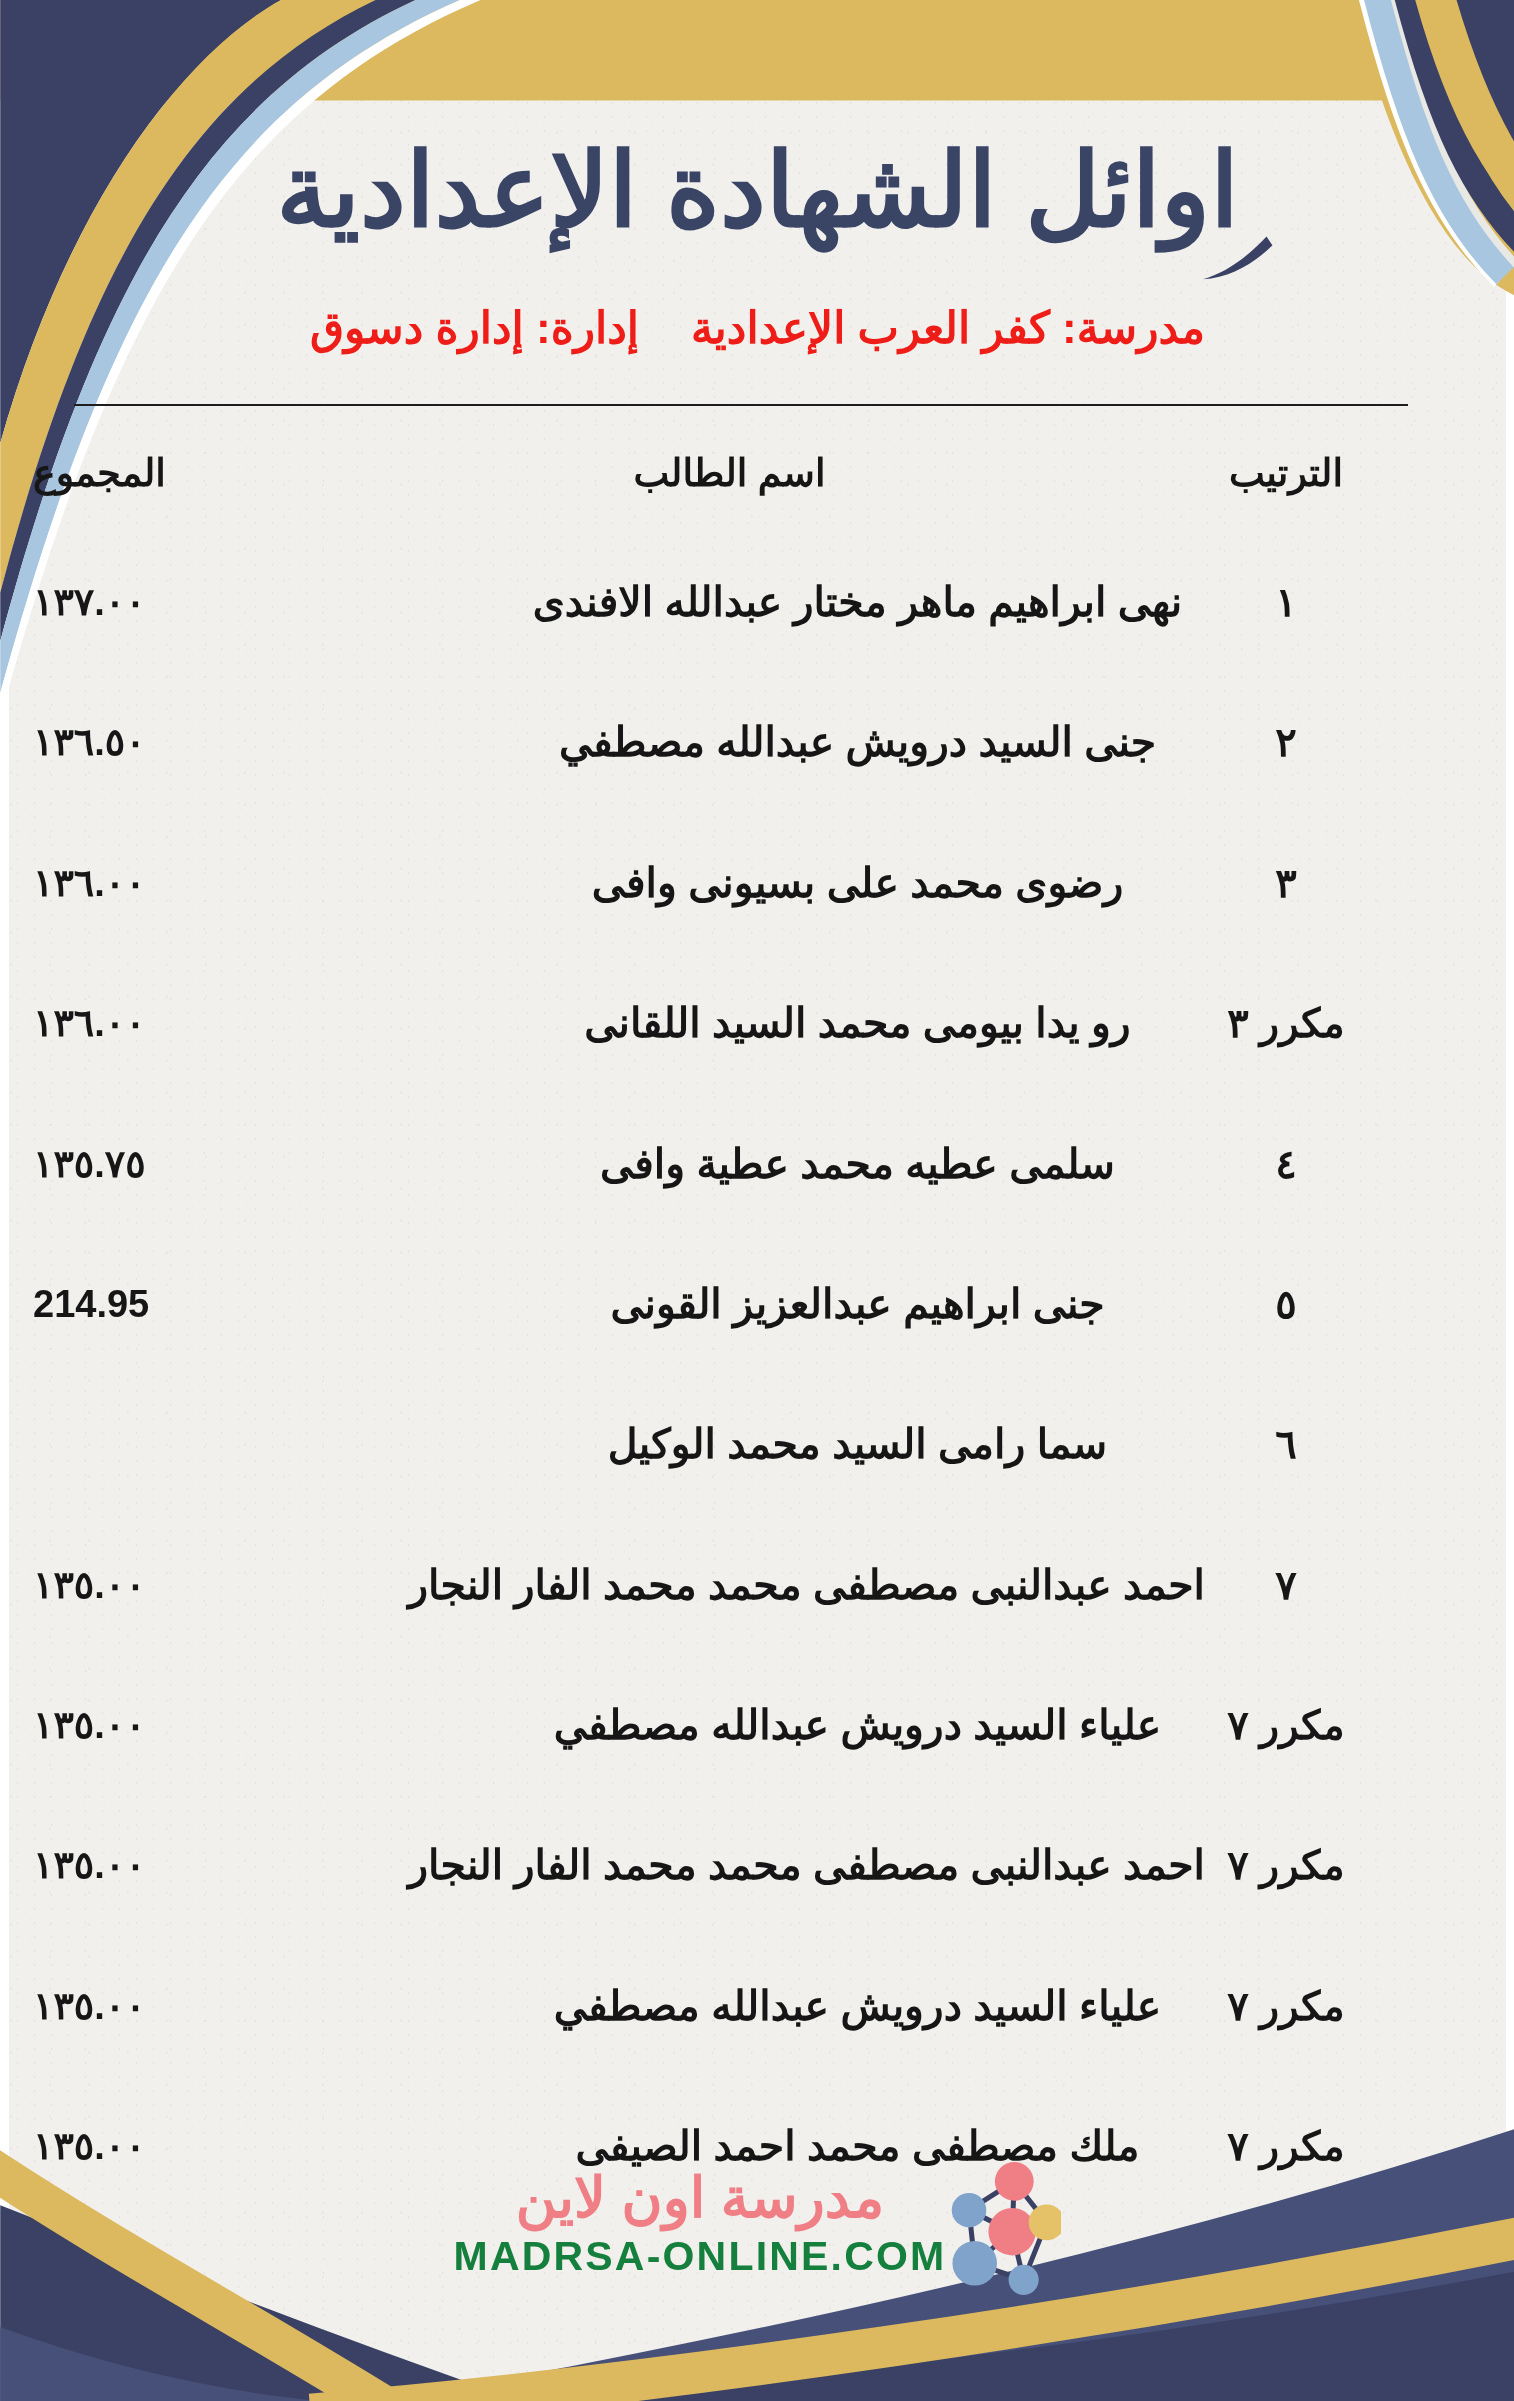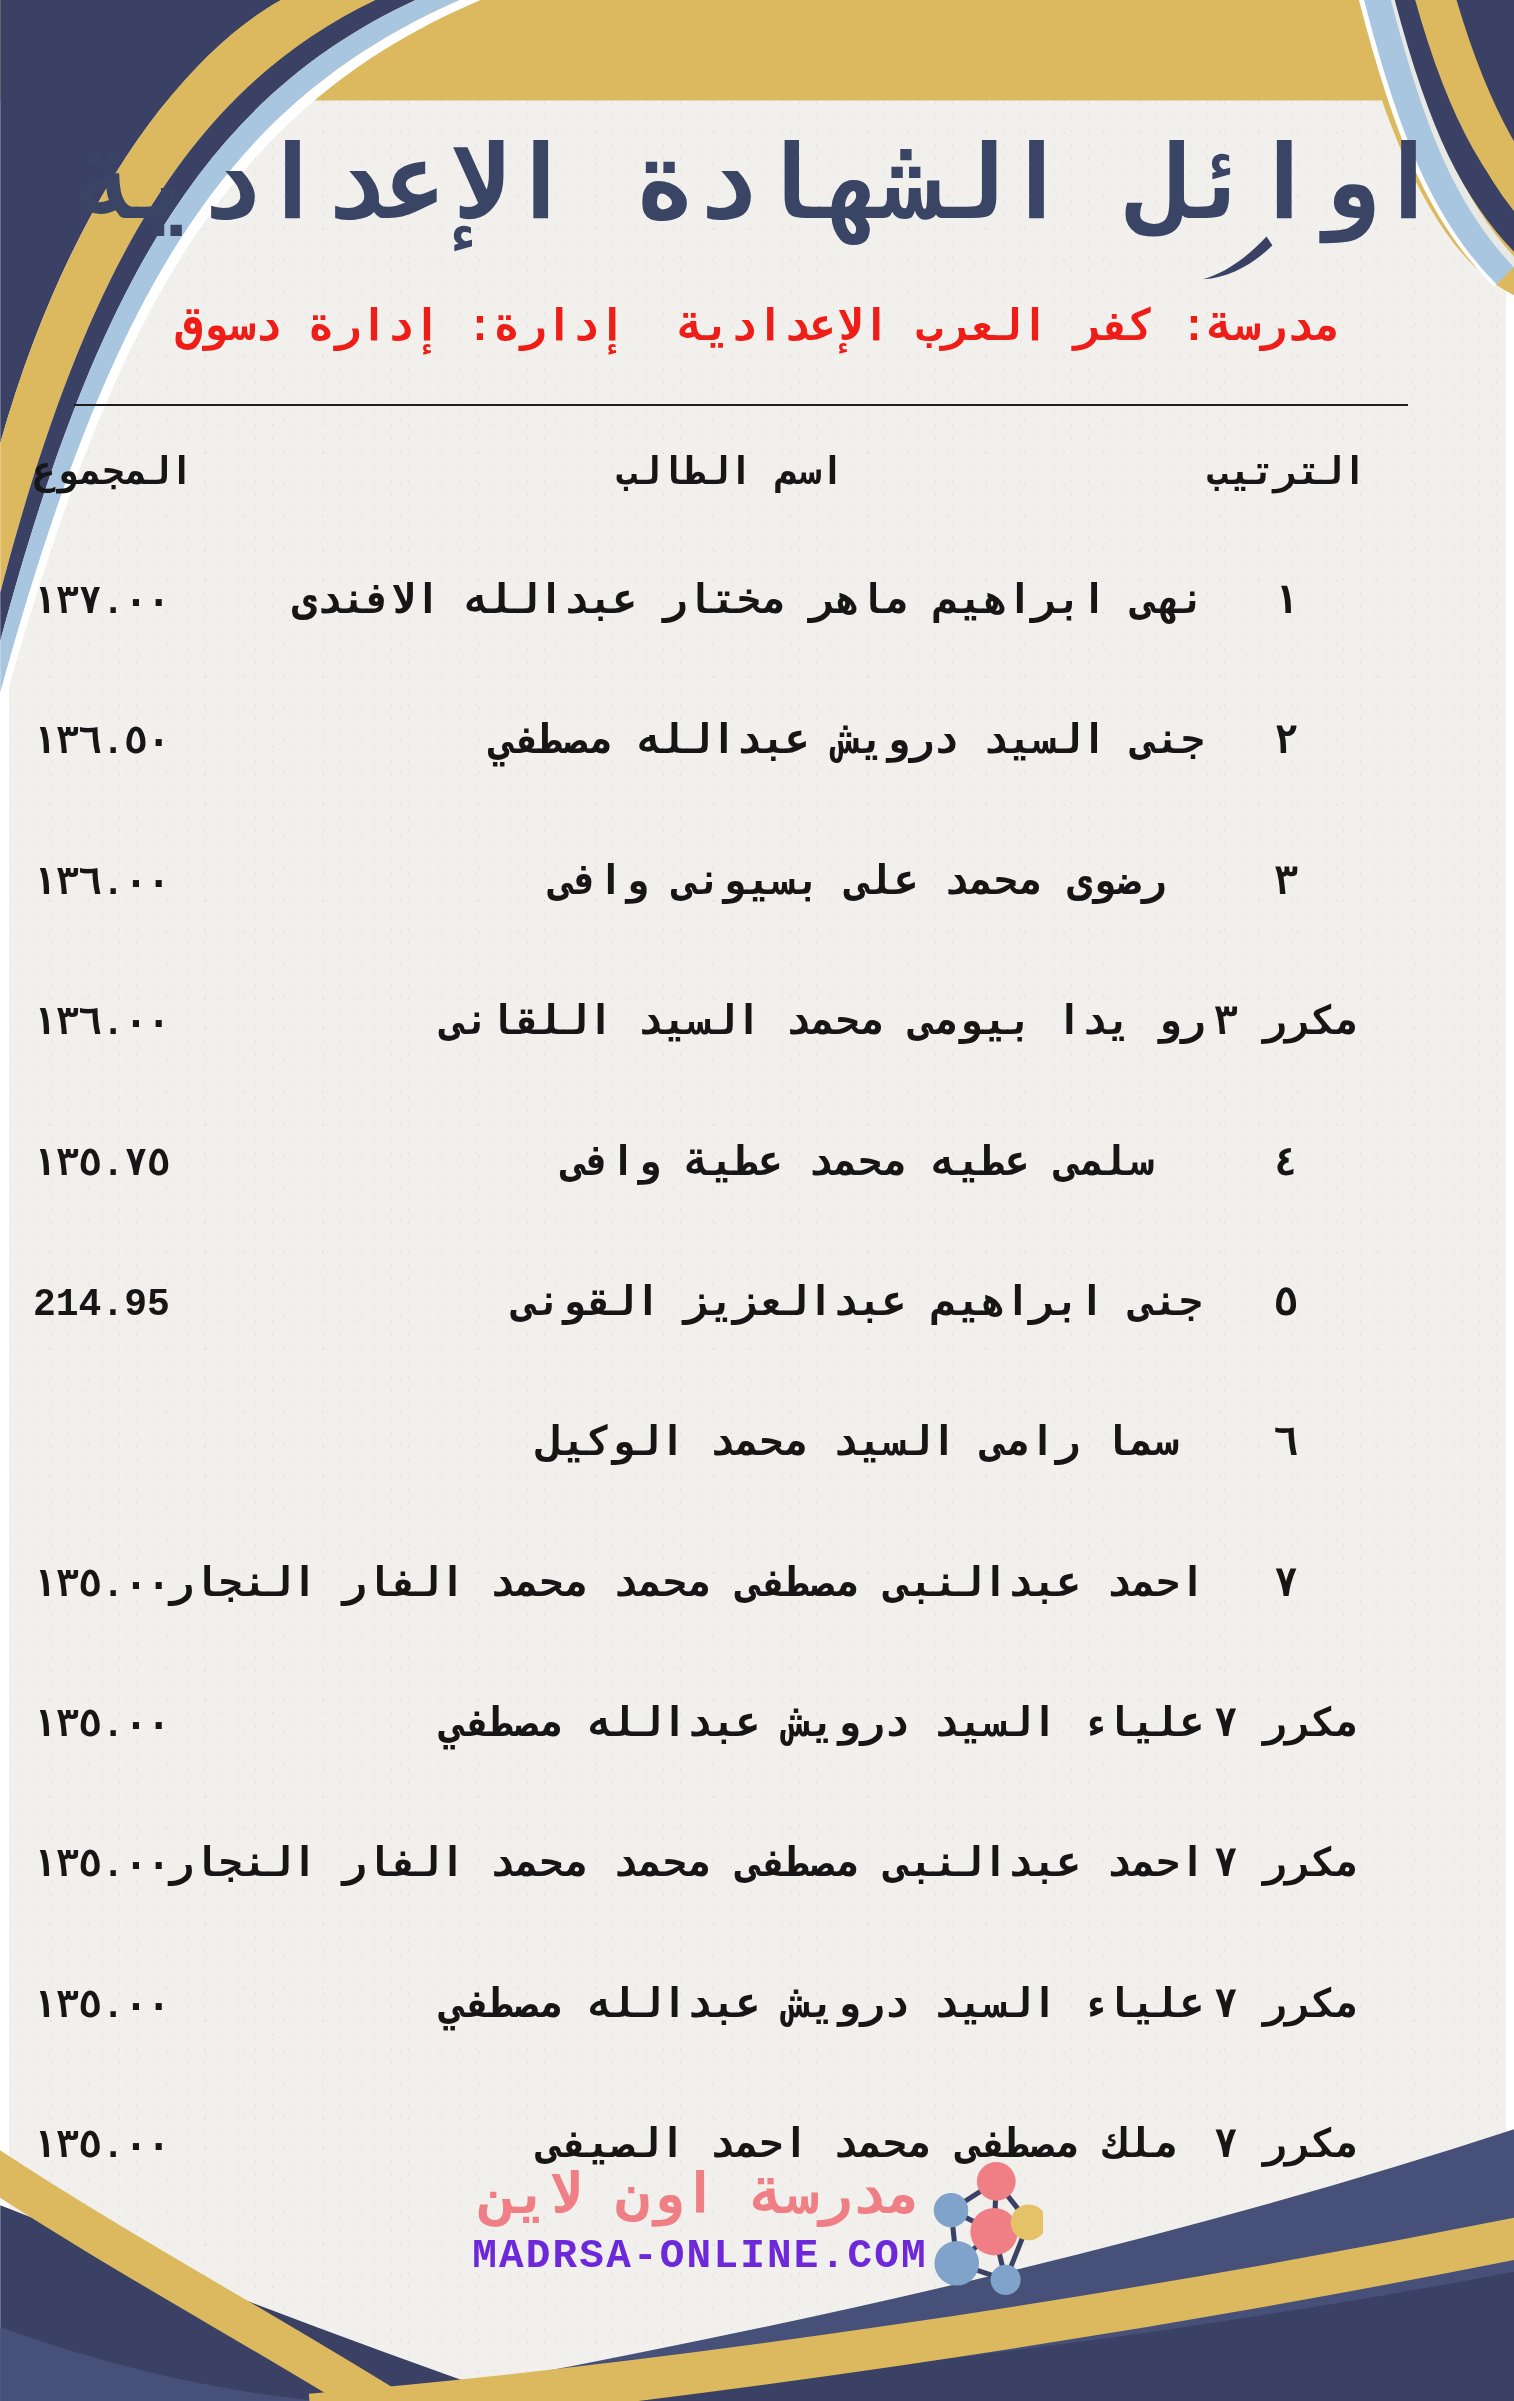--- a/index.html
+++ b/index.html
@@ -1,21 +1,21 @@
 <!DOCTYPE html>
 <html lang="ar" style="font-size:11.8px"><head>
 <meta charset="utf-8">
 <style>
   html,body{margin:0;padding:0;background:#ffffff;}
   #page{
     position:relative;
     width:1515px;height:2401px;
     overflow:hidden;
     background:#ffffff;
-    font-family:Liberation Mono, monospace;
+    font-family:Liberation Sans, sans-serif;
   }
   
   #card{
     position:absolute;left:8.9px;top:40px;right:8.9px;bottom:8.9px;
     border-radius:89px;
     background-color:#f1f0ed;
     background-image:
       radial-gradient(#e3e1dd 0.8px, transparent 1.1px),
       radial-gradient(#e9e7e2 0.7px, transparent 1px),
       radial-gradient(#dcdad6 0.7px, transparent 1px);
@@ -52,21 +52,21 @@
 
   .footer{
     position:absolute;top:2152px;left:0;width:100%;
     display:flex;justify-content:center;align-items:center;
   }
   .brand-text{text-align:center;}
   .brand-ar{
     font-size:56px;line-height:64px;font-weight:700;color:#ef7e85;direction:rtl;
   }
   .brand-domain{
-    font-size:41px;line-height:53px;font-weight:700;color:#6d28d9;letter-spacing:2.2px;
+    font-size:41px;line-height:53px;font-weight:700;color:#15803d;letter-spacing:2.2px;
   }
 </style>
 </head>
 <body>
 
 <div id="page">
 
   <div id="card"></div>
 
   <svg id="frame" viewBox="0 0 2050 3250" aria-hidden="true">

